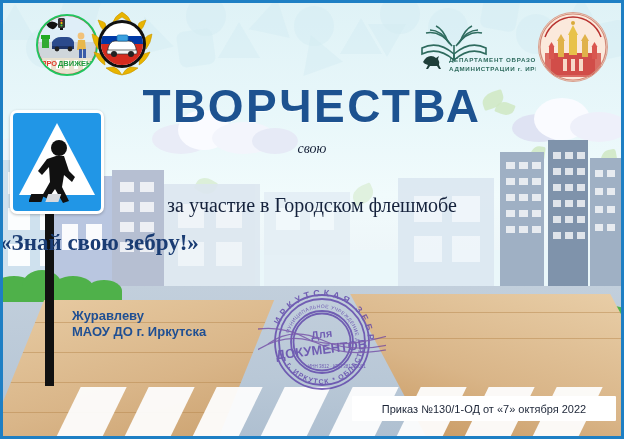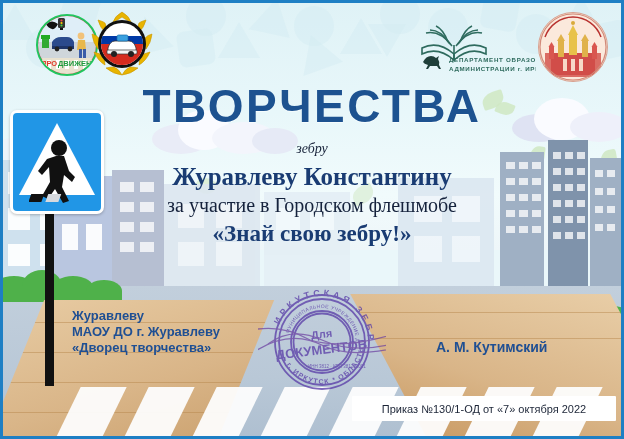--- a/index.html
+++ b/index.html
@@ -104,21 +104,21 @@
     position:absolute;left:0;top:163px;width:624px;text-align:center;
     font-family:"Liberation Serif",serif;font-weight:bold;
     font-size:25px;color:#1a3c73;
   }
   .reason{
     position:absolute;left:0;top:194px;width:624px;text-align:center;
     font-family:Liberation Serif, serif;
     font-size:20px;color:#15223c;
   }
   .event{
-    position:absolute;left:0;top:221px;width:624px;text-align:center;
+    position:absolute;left:0;top:230px;width:624px;text-align:left;
     font-family:"Liberation Serif",serif;font-weight:bold;
     font-size:23px;color:#1a3c73;
   }
   .sig-left{
     position:absolute;left:72px;top:308px;
     font-family:"Liberation Sans",sans-serif;font-weight:bold;
     font-size:13px;color:#1f4f93;line-height:16px;
   }
   .sig-right{
     position:absolute;left:436px;top:339px;
@@ -440,32 +440,29 @@
         <rect x="32" y="46" width="4" height="12"></rect>
         <rect x="40" y="46" width="4" height="12"></rect>
       </g>
       <path d="M34 4 a30 30 0 0 1 28 20" fill="none" stroke="#b8322f" stroke-width="1.5"></path>
       <path d="M34 4 a30 30 0 0 0 -28 20" fill="none" stroke="#b8322f" stroke-width="1.5"></path>
       <circle cx="34" cy="34" r="33" fill="none" stroke="#d28a7a" stroke-width="1.2"></circle>
     </svg>
   </div>
 
   <div class="title">ТВОРЧЕСТВА</div>
-  <div class="vydan">зебру</div>
-  <div class="name">Журавлеву Константину</div>
+  <div class="vydan">свою</div>
   <div class="reason">за участие в Городском флешмобе</div>
   <div class="event">«Знай свою зебру!»</div>
 
   <div class="sig-left">
     <div>Журавлеву</div>
-    <div>МАОУ ДО г. Журавлеву</div>
-    <div>«Дворец творчества»</div>
-  </div>
-
-  <div class="sig-right">А. М. Кутимский</div>
+    <div>МАОУ ДО г. Иркутска</div>
+  </div>
+
 
   <svg class="stamp" viewBox="0 0 128 128">
     <defs>
       <path id="arcTop" d="M18,64 a46,46 0 0 1 92,0"></path>
       <path id="arcBot" d="M22,64 a42,42 0 0 0 84,0"></path>
       <path id="arcIn" d="M30,64 a34,34 0 0 1 68,0"></path>
     </defs>
     <g fill="none" stroke="#5b3fa8" stroke-width="1.8">
       <circle cx="64" cy="64" r="47"></circle>
       <circle cx="64" cy="64" r="43"></circle>

